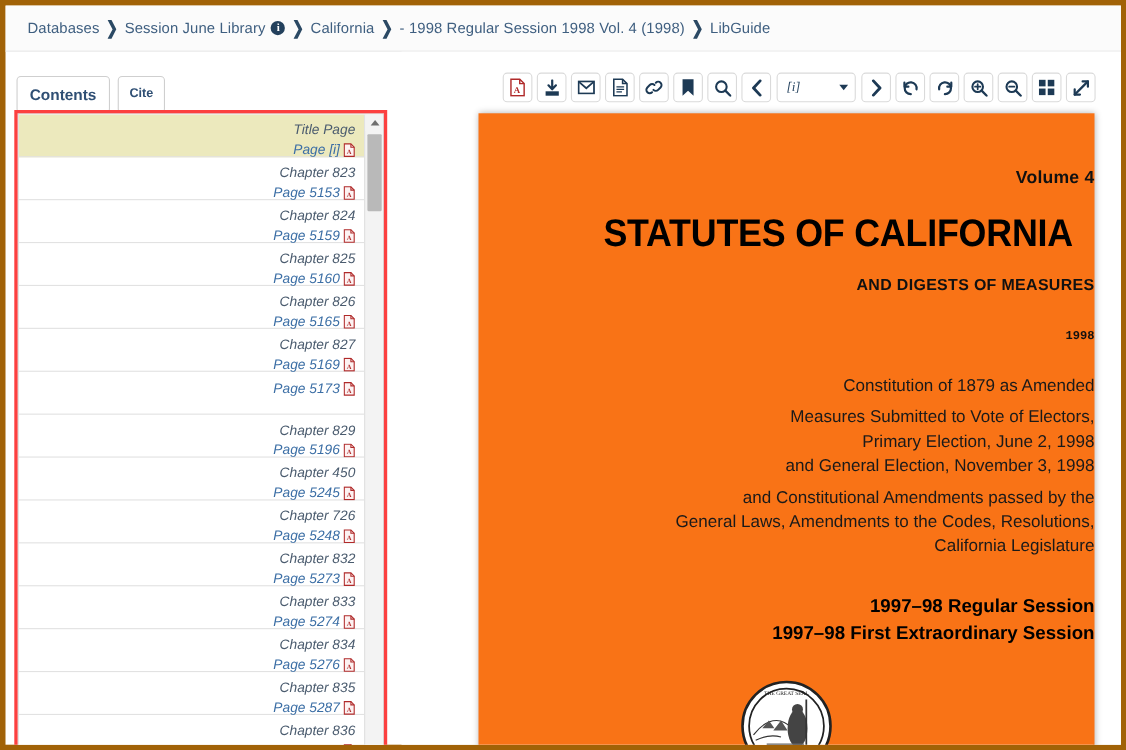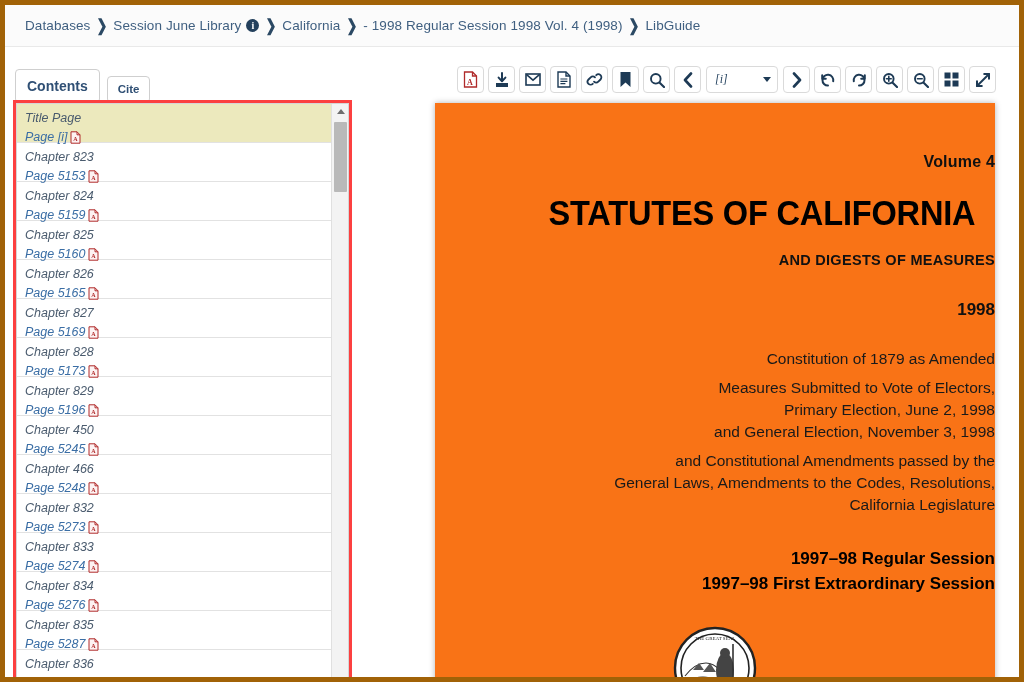--- a/index.html
+++ b/index.html
@@ -63,21 +63,20 @@
   
   .left-pane {
     position: absolute;
     left: 0; top: 42px;
     width: 360px; height: 640px;
   }
   .tabs {
     position: absolute;
     left: 10px; top: 22px;
     display: flex;
-    align-items: flex-end;
     gap: 7px;
   }
   .tab {
     background: #ffffff;
     border: 1px solid #cfcfcf;
     border-radius: 4px;
     color: #2f4f74;
     font-weight: bold;
     cursor: pointer;
     line-height: 1;
@@ -107,20 +106,21 @@
   .toc-list {
     flex: 1 1 auto;
     height: 100%;
     overflow: hidden;
   }
   .toc-item {
     padding: 6px 8px 7px 8px;
     border-bottom: 1px solid #e2e2e2;
     cursor: pointer;
     height: 39px;
+    text-align: right;
   }
   .toc-item.selected { background: #ece9bd; }
   .toc-title {
     display: block;
     font-style: italic;
     font-size: 12.5px;
     color: #4a5b6e;
     line-height: 1.32;
     white-space: nowrap;
   }
@@ -252,23 +252,23 @@
   }
   .pg-sub {
     font-family: "Liberation Sans", sans-serif;
     font-weight: bold;
     font-size: 14.5px;
     color: #111;
     margin-top: 19px;
     letter-spacing: .3px;
   }
   .pg-year {
-    font-family: Liberation Sans, sans-serif;
-    font-weight: bold;
-    font-size: 17px;
+    font-family: Liberation Mono, monospace;
+    font-weight: bold;
+    font-size: 11px;
     color: #111;
     margin-top: 32px;
   }
   .pg-line {
     font-family: "Liberation Sans", sans-serif;
     font-size: 15.5px;
     color: #1a1a1a;
     margin-top: 28px;
     line-height: 1.42;
   }
@@ -343,36 +343,36 @@
           <div class="toc-item"><span class="toc-title">Chapter 826</span><a class="toc-page">Page 5165</a><svg class="pdf-mini" viewBox="0 0 11 13">
               <path d="M1 .8h6l3 3v8.4H1z" fill="#fdf2f2" stroke="#b02a2a" stroke-width="1"></path>
               <path d="M7 .8v3h3" fill="none" stroke="#b02a2a" stroke-width="1"></path>
               <text x="5.5" y="10" font-family="Liberation Serif, serif" font-size="6" font-weight="bold" fill="#b02a2a" text-anchor="middle">A</text>
             </svg></div>
           <div class="toc-item"><span class="toc-title">Chapter 827</span><a class="toc-page">Page 5169</a><svg class="pdf-mini" viewBox="0 0 11 13">
               <path d="M1 .8h6l3 3v8.4H1z" fill="#fdf2f2" stroke="#b02a2a" stroke-width="1"></path>
               <path d="M7 .8v3h3" fill="none" stroke="#b02a2a" stroke-width="1"></path>
               <text x="5.5" y="10" font-family="Liberation Serif, serif" font-size="6" font-weight="bold" fill="#b02a2a" text-anchor="middle">A</text>
             </svg></div>
-          <div class="toc-item"><span class="toc-title">Chapter 828</span><a class="toc-page">Page 5173</a><svg class="pdf-mini" viewBox="0 0 11 13">
+          <div class="toc-item"><a class="toc-page">Page 5173</a><svg class="pdf-mini" viewBox="0 0 11 13">
               <path d="M1 .8h6l3 3v8.4H1z" fill="#fdf2f2" stroke="#b02a2a" stroke-width="1"></path>
               <path d="M7 .8v3h3" fill="none" stroke="#b02a2a" stroke-width="1"></path>
               <text x="5.5" y="10" font-family="Liberation Serif, serif" font-size="6" font-weight="bold" fill="#b02a2a" text-anchor="middle">A</text>
             </svg></div>
           <div class="toc-item"><span class="toc-title">Chapter 829</span><a class="toc-page">Page 5196</a><svg class="pdf-mini" viewBox="0 0 11 13">
               <path d="M1 .8h6l3 3v8.4H1z" fill="#fdf2f2" stroke="#b02a2a" stroke-width="1"></path>
               <path d="M7 .8v3h3" fill="none" stroke="#b02a2a" stroke-width="1"></path>
               <text x="5.5" y="10" font-family="Liberation Serif, serif" font-size="6" font-weight="bold" fill="#b02a2a" text-anchor="middle">A</text>
             </svg></div>
           <div class="toc-item"><span class="toc-title">Chapter 450</span><a class="toc-page">Page 5245</a><svg class="pdf-mini" viewBox="0 0 11 13">
               <path d="M1 .8h6l3 3v8.4H1z" fill="#fdf2f2" stroke="#b02a2a" stroke-width="1"></path>
               <path d="M7 .8v3h3" fill="none" stroke="#b02a2a" stroke-width="1"></path>
               <text x="5.5" y="10" font-family="Liberation Serif, serif" font-size="6" font-weight="bold" fill="#b02a2a" text-anchor="middle">A</text>
             </svg></div>
-          <div class="toc-item"><span class="toc-title">Chapter 466</span><a class="toc-page">Page 5248</a><svg class="pdf-mini" viewBox="0 0 11 13">
+          <div class="toc-item"><span class="toc-title">Chapter 726</span><a class="toc-page">Page 5248</a><svg class="pdf-mini" viewBox="0 0 11 13">
               <path d="M1 .8h6l3 3v8.4H1z" fill="#fdf2f2" stroke="#b02a2a" stroke-width="1"></path>
               <path d="M7 .8v3h3" fill="none" stroke="#b02a2a" stroke-width="1"></path>
               <text x="5.5" y="10" font-family="Liberation Serif, serif" font-size="6" font-weight="bold" fill="#b02a2a" text-anchor="middle">A</text>
             </svg></div>
           <div class="toc-item"><span class="toc-title">Chapter 832</span><a class="toc-page">Page 5273</a><svg class="pdf-mini" viewBox="0 0 11 13">
               <path d="M1 .8h6l3 3v8.4H1z" fill="#fdf2f2" stroke="#b02a2a" stroke-width="1"></path>
               <path d="M7 .8v3h3" fill="none" stroke="#b02a2a" stroke-width="1"></path>
               <text x="5.5" y="10" font-family="Liberation Serif, serif" font-size="6" font-weight="bold" fill="#b02a2a" text-anchor="middle">A</text>
             </svg></div>
           <div class="toc-item"><span class="toc-title">Chapter 833</span><a class="toc-page">Page 5274</a><svg class="pdf-mini" viewBox="0 0 11 13">

